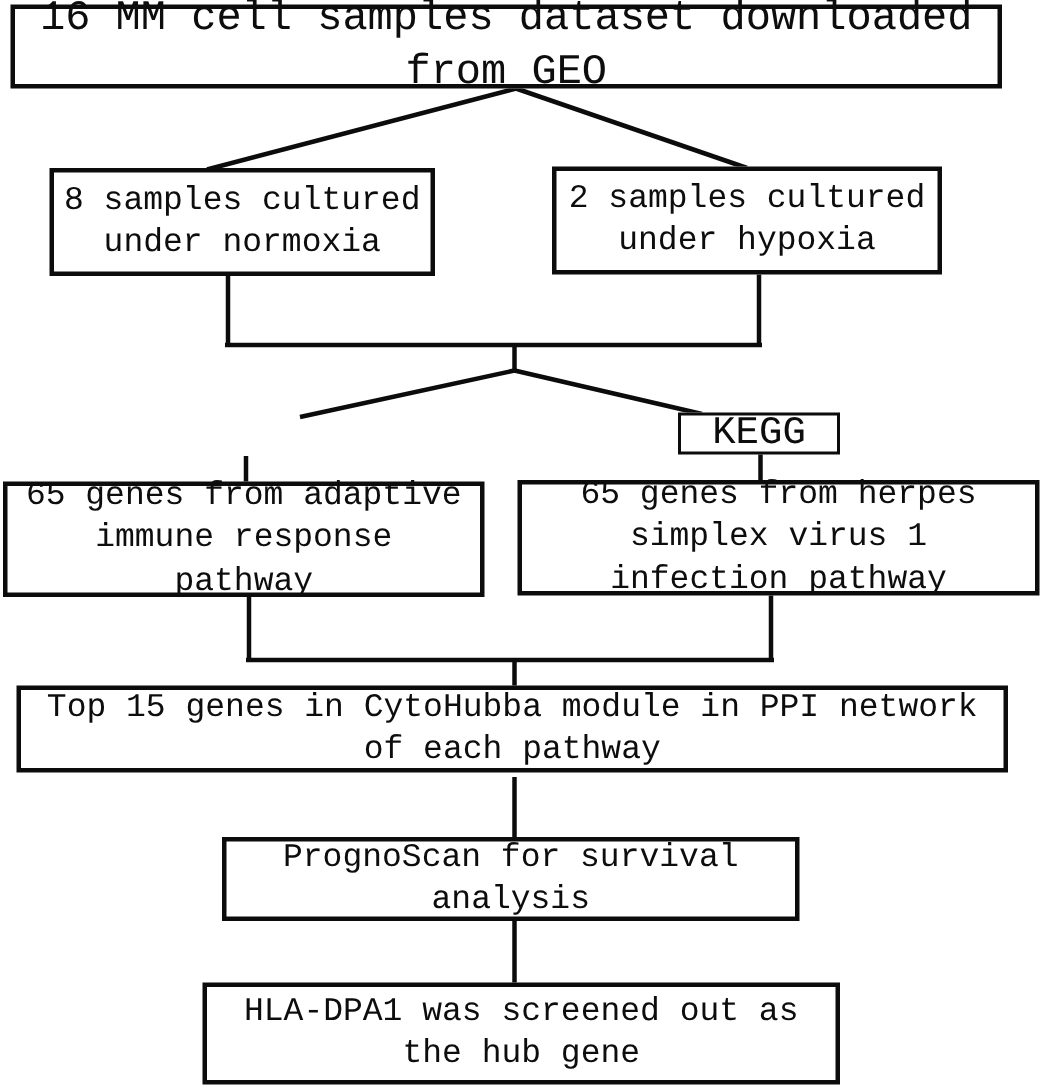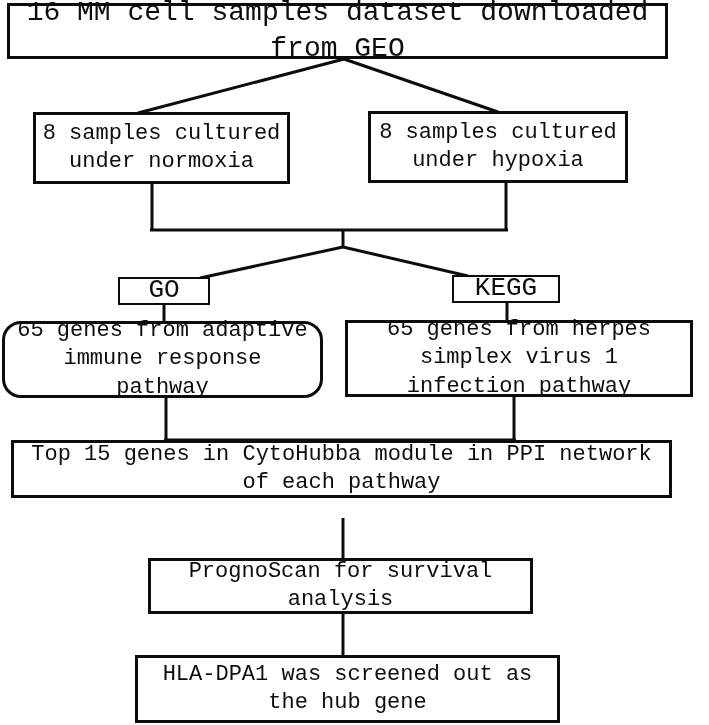--- a/index.html
+++ b/index.html
@@ -35,23 +35,23 @@
     padding: 2px 6px;
   }
   .node.small { border-width: 2px; font-size: 26px; padding: 0 4px; }
 
   
   #node-geo        { left: 7px;   top: 3px;   width: 661px; height: 56px; font-size: 28px; }
   #node-normoxia   { left: 33px;  top: 112px; width: 257px; height: 72px; }
   #node-hypoxia    { left: 368px; top: 111px; width: 260px; height: 72px; }
   #node-go         { left: 118px; top: 277px; width: 92px;  height: 28px; }
   #node-kegg       { left: 452px; top: 275px; width: 108px; height: 28px; }
-  #node-adaptive   { left: 2px;   top: 321px; width: 321px; height: 77px; border-radius: 19px; }
+  #node-adaptive   { left: 2px;   top: 321px; width: 321px; height: 77px; }
   #node-herpes     { left: 345px; top: 320px; width: 348px; height: 77px; align-items: center; }
-  #node-cytohubba  { left: 11px;  top: 440px; width: 661px; height: 58px; }
+  #node-cytohubba  { left: 11px;  top: 457px; width: 661px; height: 58px; }
   #node-prognoscan { left: 148px; top: 558px; width: 385px; height: 56px; justify-content: center; }
   #node-hla        { left: 135px; top: 655px; width: 425px; height: 68px; justify-content: center; }
 </style>
 </head>
 <body>
 
 <div id="canvas">
 
   <svg id="connectors" viewBox="0 0 709 725" xmlns="http://www.w3.org/2000/svg">
 
@@ -80,26 +80,23 @@
 
   <div class="node" id="node-geo">
     <span>16 MM cell samples dataset downloaded from GEO</span>
   </div>
 
   <div class="node" id="node-normoxia">
     <span>8 samples cultured under normoxia</span>
   </div>
 
   <div class="node" id="node-hypoxia">
-    <span>8 samples cultured under hypoxia</span>
+    <span>2 samples cultured under hypoxia</span>
   </div>
 
-  <div class="node small" id="node-go">
-    <span>GO</span>
-  </div>
 
   <div class="node small" id="node-kegg">
     <span>KEGG</span>
   </div>
 
   <div class="node" id="node-adaptive">
     <span>65 genes from adaptive immune response pathway</span>
   </div>
 
   <div class="node" id="node-herpes">

